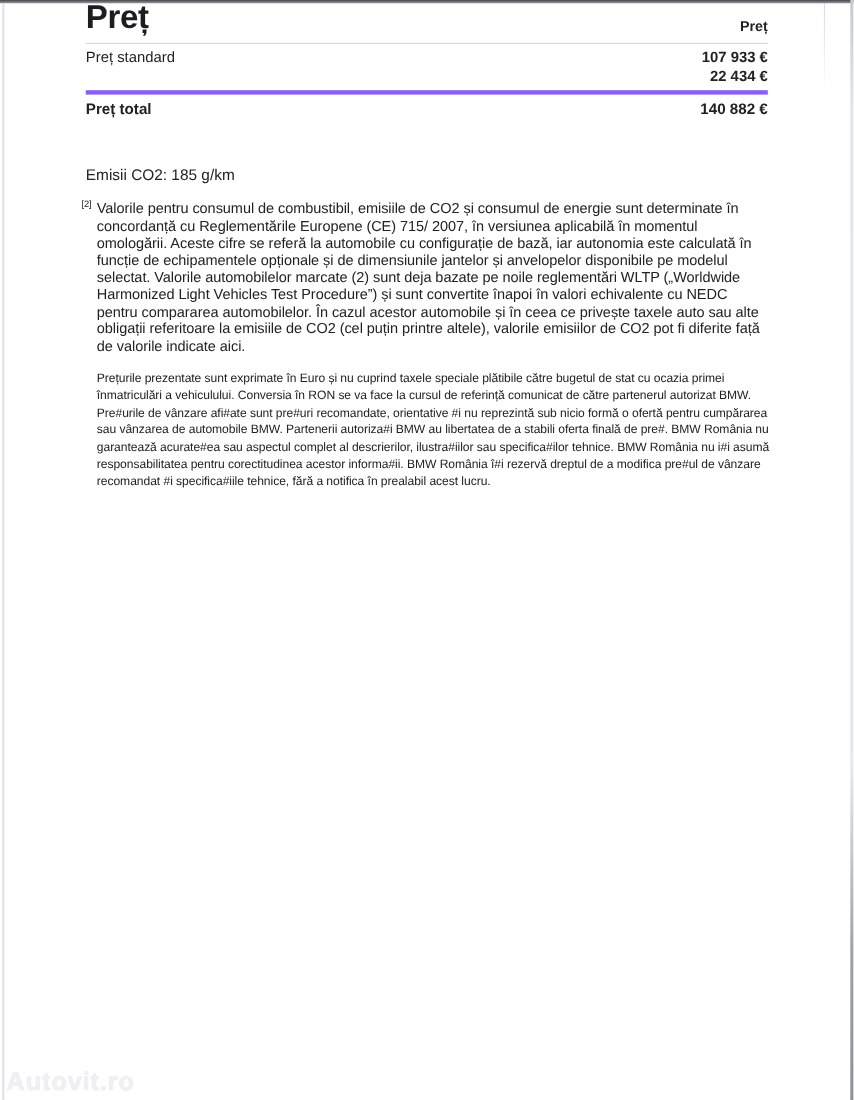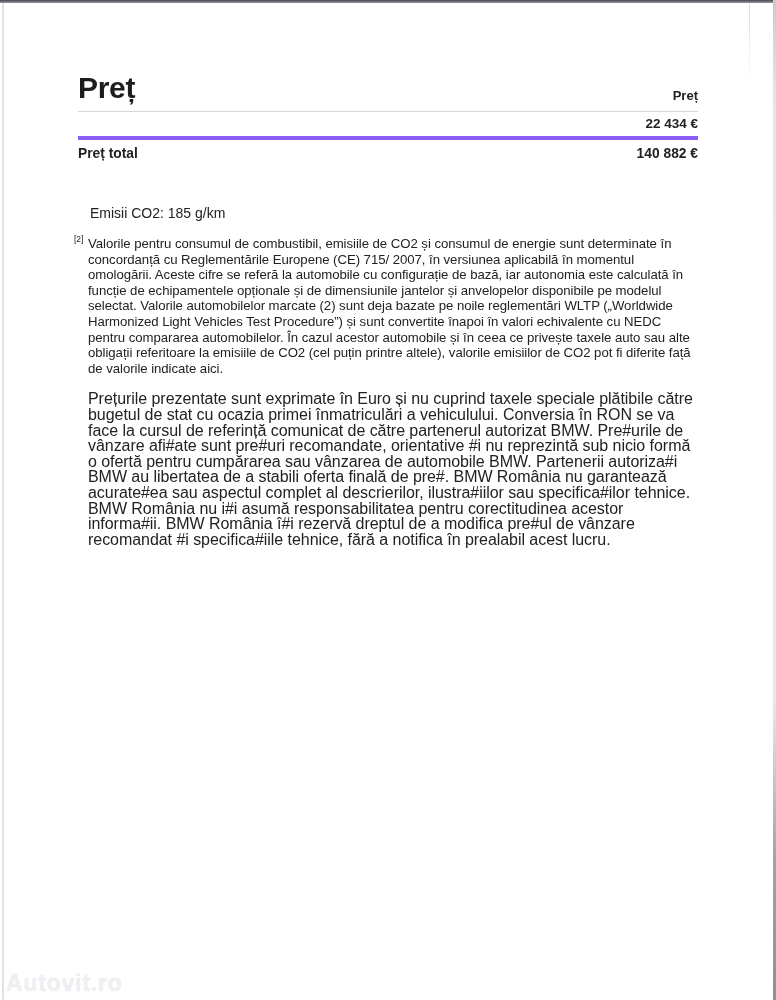--- a/index.html
+++ b/index.html
@@ -34,21 +34,20 @@
   .edge-right-inner {
     position: absolute; top: 3px; right: 26px; width: 1px; height: 80px;
     background: linear-gradient(to bottom, #d9dade, rgba(217,218,222,0));
     z-index: 4;
   }
 
   .content {
     position: absolute;
     left: 78px; top: 0;
     width: 620px;
-    padding-top: 72px;
   }
 
   .title-row {
     display: flex;
     justify-content: space-between;
     align-items: flex-end;
     border-bottom: 1px solid #d6d7db;
     padding-bottom: 7px;
   }
   .page-title {
@@ -77,21 +76,21 @@
   .row .value { font-weight: 700; }
   .row.total {
     border-top: 4px solid #8b5cf6;
     margin-top: 3px;
     padding-top: 5px;
     line-height: 18px;
   }
   .row.total .label, .row.total .value { font-weight: 700; font-size: 13.8px; }
 
   .co2-line {
-    margin: 42px 0 0 12px;
+    margin: 42px 0 0 0;
     font-size: 14px;
     line-height: 16px;
   }
 
   .footnote {
     position: relative;
     margin: 15px 0 0 10px;
     width: 612px;
     font-size: 13.2px;
     line-height: 15.6px;
@@ -99,21 +98,21 @@
   }
   .footnote-marker {
     position: absolute;
     left: -14px; top: -4px;
     font-size: 8.5px;
   }
 
   .disclaimer {
     margin: 15px 0 0 10px;
     width: 612px;
-    font-size: 16px;
+    font-size: 11px;
     line-height: 15.6px;
     letter-spacing: -0.05px;
   }
 
   .watermark {
     position: absolute;
     left: 6px; bottom: 3px;
     font-size: 23px;
     font-weight: 700;
     letter-spacing: 0.8px;
@@ -134,20 +133,24 @@
 <main class="content">
 
   <header class="title-row">
     <h1 class="page-title">Preț</h1>
     <span class="col-header">Preț</span>
   </header>
 
   <section class="price-table">
     <div class="price-rows">
         <div class="row">
+          <span class="label">Preț standard</span>
+          <span class="value">107 933 €</span>
+        </div>
+        <div class="row">
           <span class="label"></span>
           <span class="value">22 434 €</span>
         </div>
       </div>
     <div class="row total">
       <span class="label">Preț total</span>
       <span class="value">140 882 €</span>
     </div>
   </section>
 

